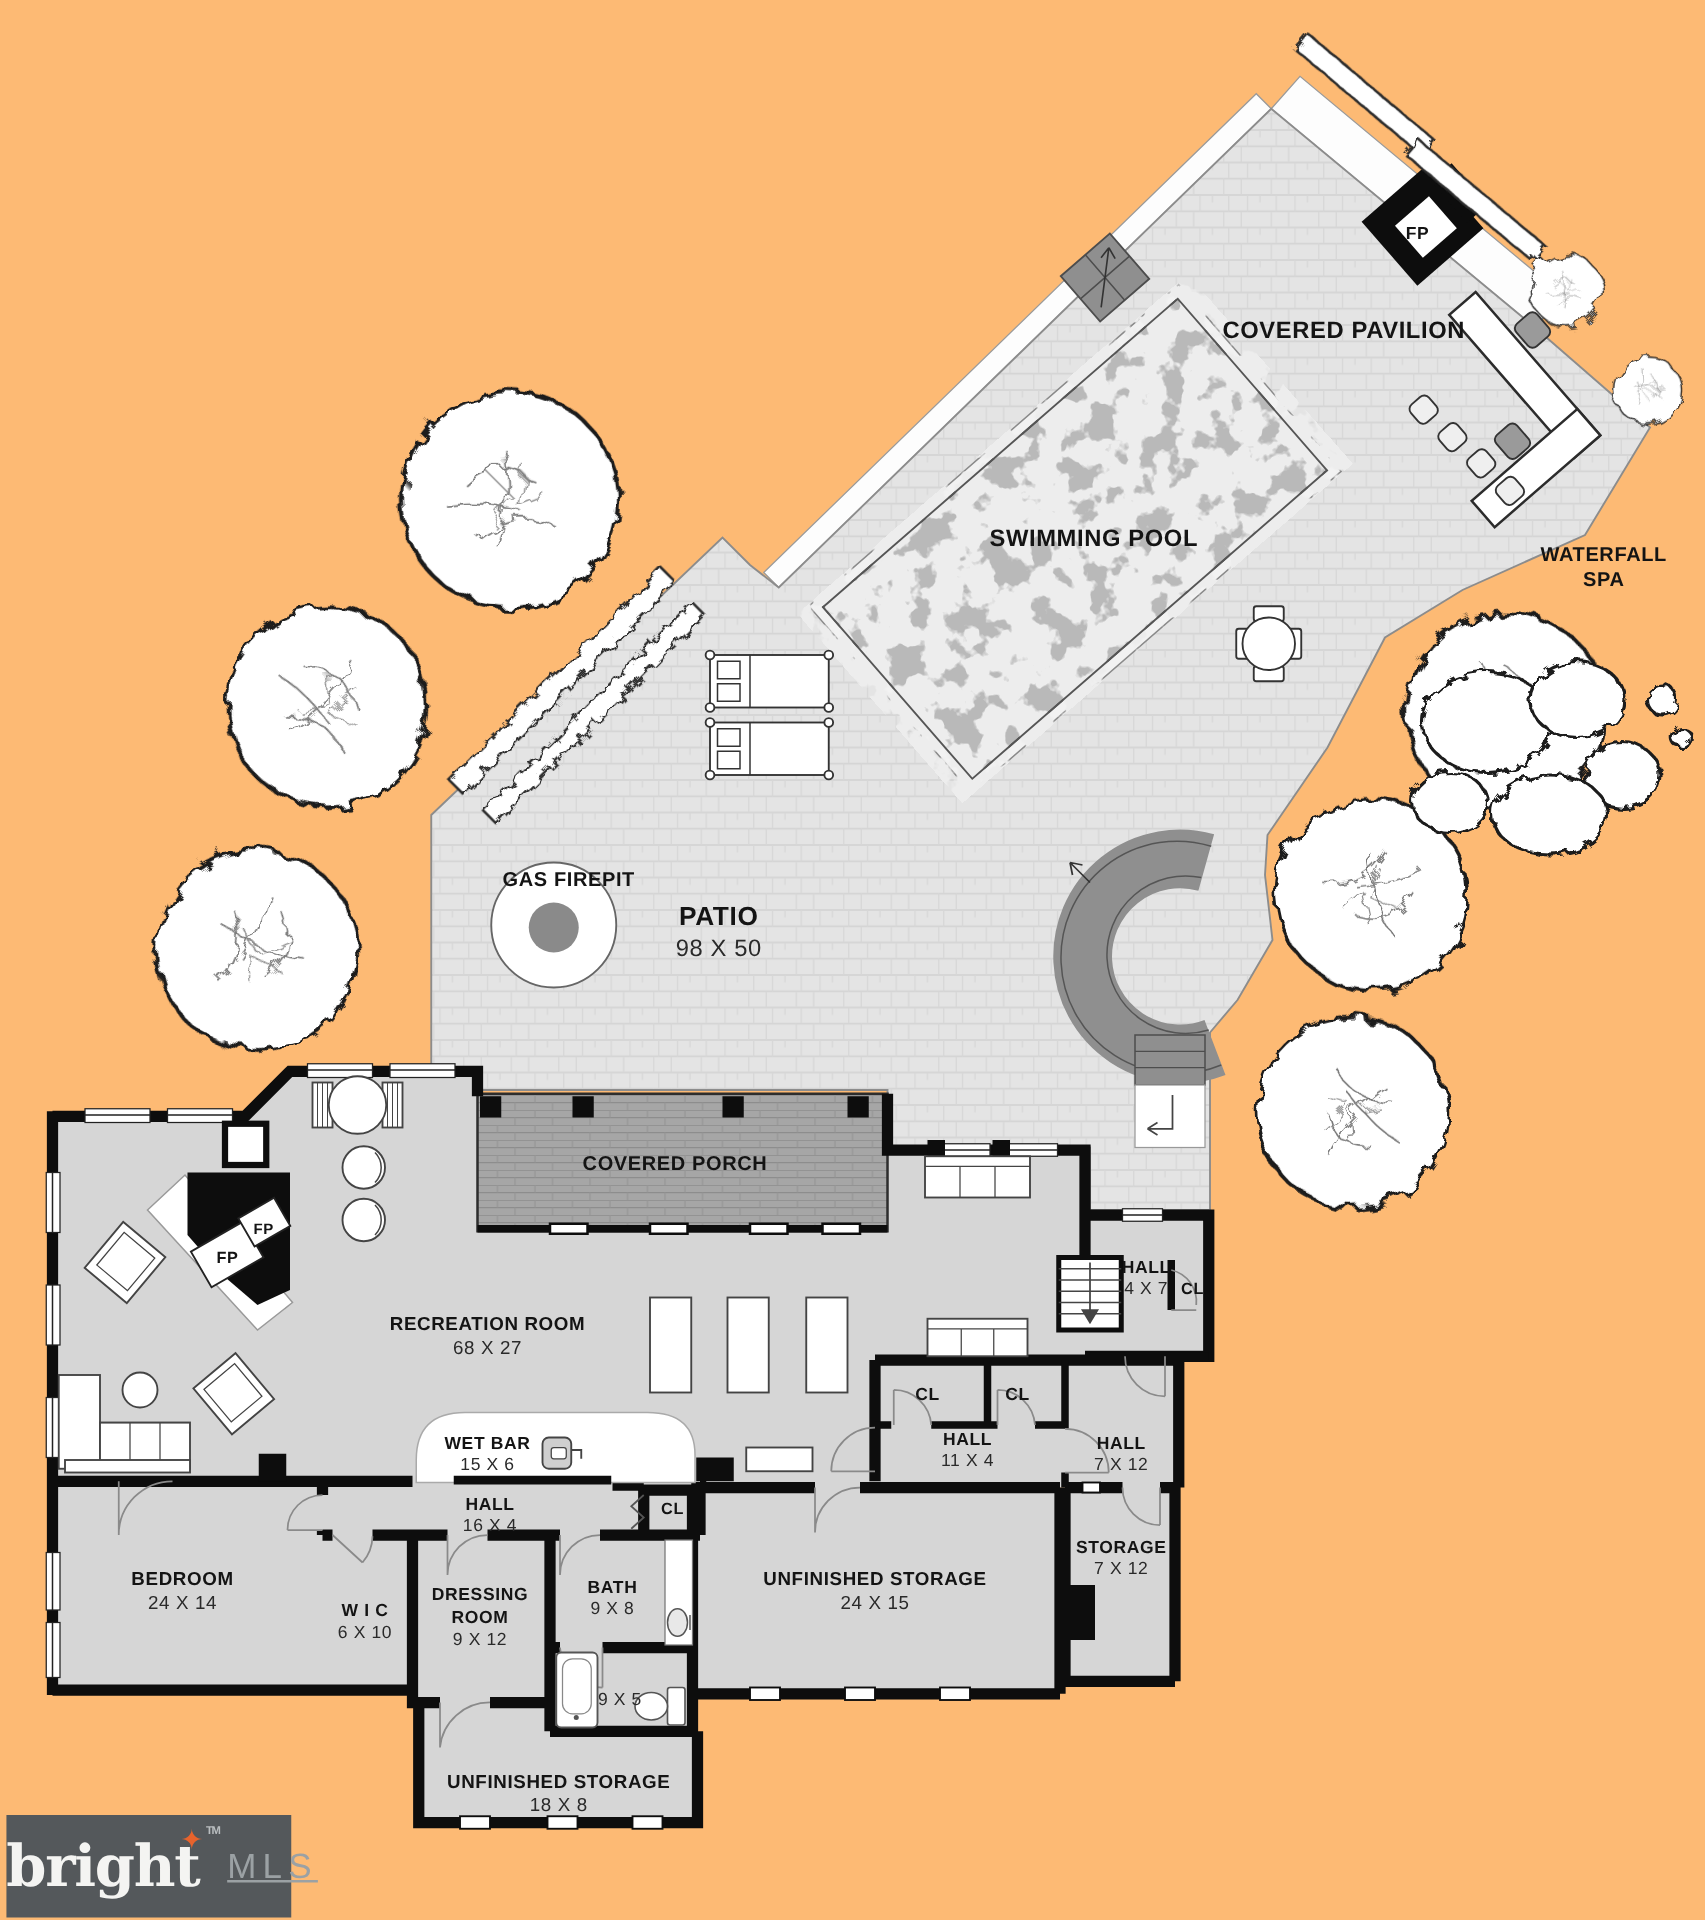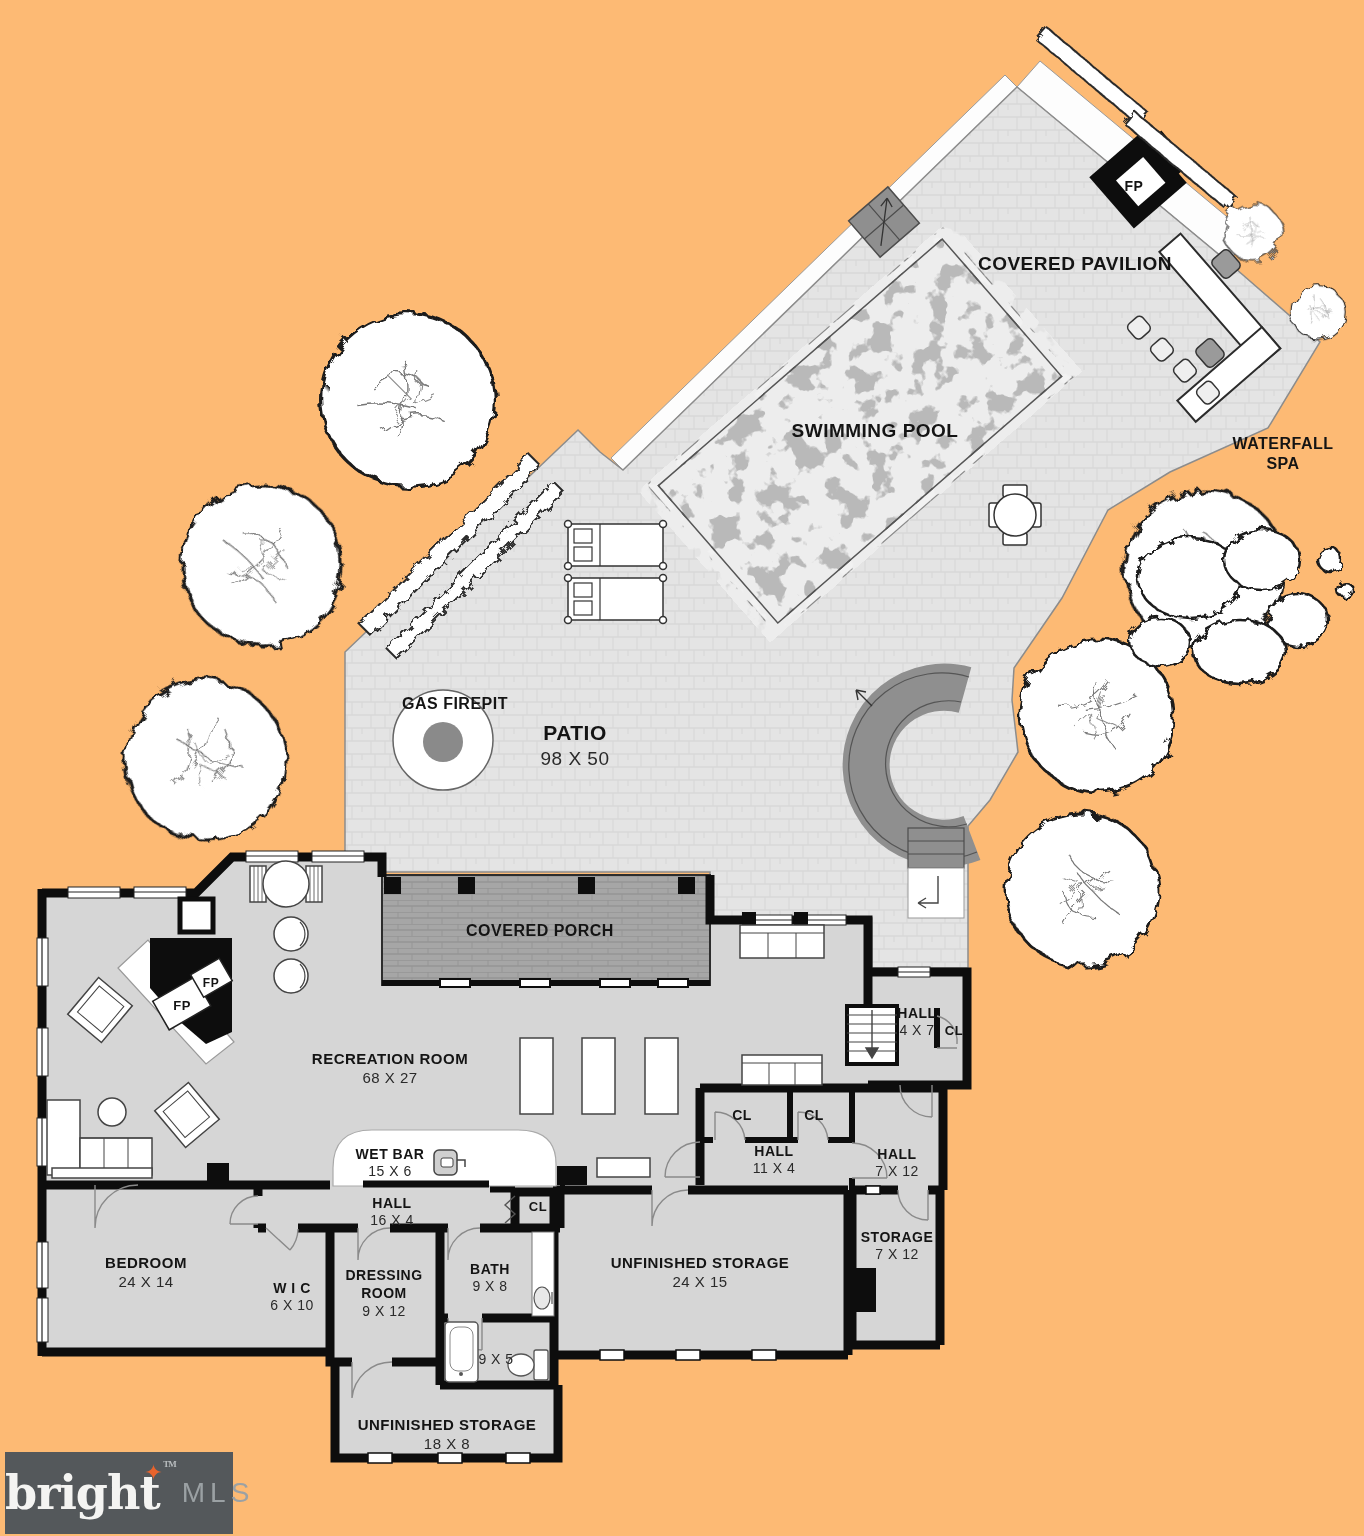--- a/index.html
+++ b/index.html
@@ -9,23 +9,23 @@
   svg text{font-family:"Liberation Sans",sans-serif;fill:#141414;}
   .rm{font-weight:bold;letter-spacing:.5px;}
   .dim{font-weight:normal;letter-spacing:.5px;fill:#2a2a2a;}
   .logo{position:absolute;left:5px;top:1452px;width:228px;height:82px;background:#54585b;
         display:flex;align-items:center;justify-content:space-between;gap:10px;}
   .logo .brand{font-family:"DejaVu Serif",serif;font-weight:bold;color:#f4f4f2;
         font-size:46px;line-height:1;position:relative;letter-spacing:-1px;}
   .logo .star{position:absolute;right:-2px;top:-8px;color:#e8632c;font-size:22px;
         font-family:"DejaVu Sans",sans-serif;}
   .logo .tm{position:absolute;right:-16px;top:-10px;color:#b9bdbf;font-size:9px;
-        font-family:Liberation Serif, serif;}
+        font-family:Liberation Sans, sans-serif;}
   .logo .mls{color:#9ba1a4;font-size:28px;letter-spacing:5px;margin-left:12px;
-        font-family:"Liberation Sans",sans-serif;}
+        font-family:"Liberation Sans",sans-serif;text-decoration:underline;}
 </style>
 </head>
 <body>
 
 <div class="stage">
 <svg width="1364" height="1536" viewBox="0 0 1364 1536">
   <defs>
     <pattern id="pav" width="38" height="26" patternUnits="userSpaceOnUse">
       <rect width="38" height="26" fill="#e4e4e4"></rect>
       <path d="M0,0H38 M0,13H38 M0,26H38" stroke="#d2d2d2" stroke-width="1" fill="none"></path>

